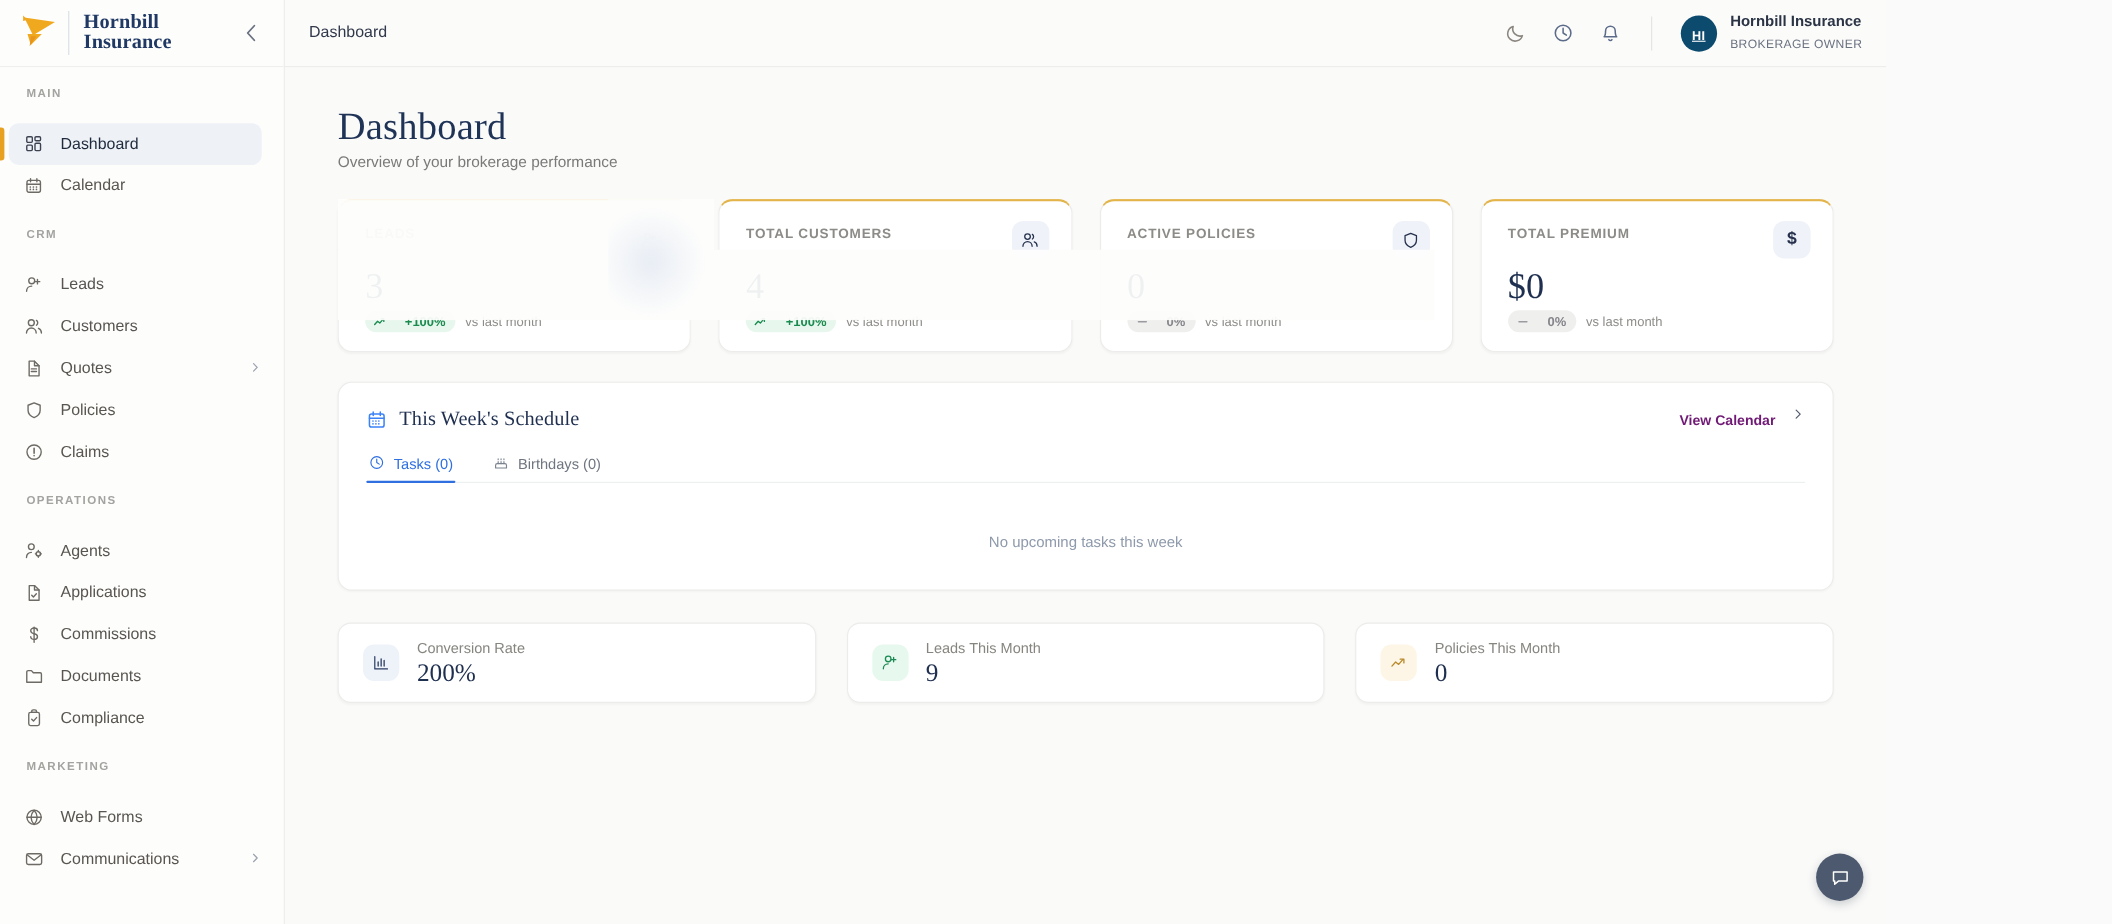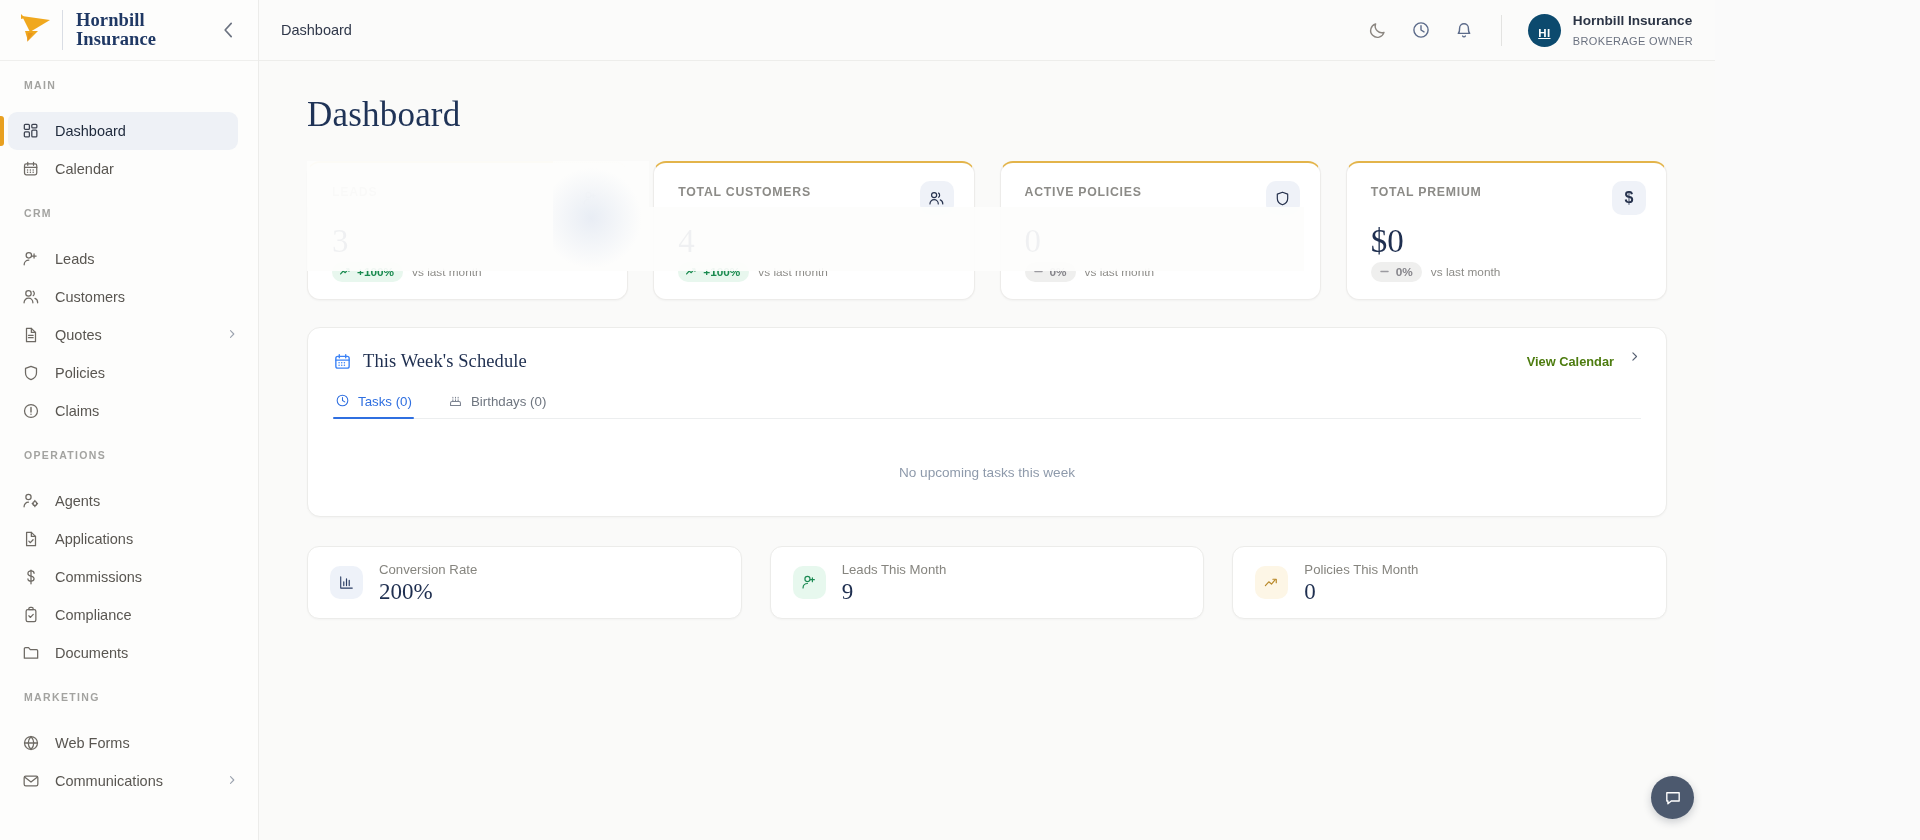--- a/index.html
+++ b/index.html
@@ -113,21 +113,21 @@
     color: #26324d;
   }
   .stat-ico svg { width: 17px; height: 17px; display: block; }
   .stat-ico.dollar { font-family: "Liberation Sans", sans-serif; font-size: 16px; font-weight: 700; }
   .stat-value {
     font-family: "Liberation Serif", serif;
     font-size: 33px; color: #1f2f50; margin-top: 26px; line-height: 1;
   }
   .stat-foot { display: flex; align-items: center; gap: 9px; margin-top: 4px; }
   .trend-pill {
-    display: inline-flex; align-items: flex-start; gap: 5px;
+    display: inline-flex; align-items: flex-end; gap: 16px;
     padding: 3px 9px 3px 7px; border-radius: 11px;
     font-size: 11.8px; font-weight: 700;
   }
   .trend-pill.up { background: #e8f7ee; color: #1a8a4f; }
   .trend-pill.flat { background: #efefee; color: #85848a; }
   .trend-pill svg { width: 13px; height: 13px; display:block; }
   .trend-note { font-size: 11.8px; color: #8d8c88; }
 
   
   .render-veil { position: absolute; background: #fdfdfc; pointer-events: none; }
@@ -146,21 +146,21 @@
   }
   .panel-head { display: flex; align-items: center; }
   .panel-cal-ico { width: 19px; height: 19px; color: #3b82f6; margin-right: 11px; }
   .panel-cal-ico svg { width: 19px; height: 19px; display:block; }
   .panel-title {
     font-family: "Liberation Serif", serif; font-size: 18.5px;
     color: #1f2f50; letter-spacing: .1px;
   }
   .panel-link {
     margin-left: auto; display: flex; align-items: center; gap: 14px;
-    font-size: 12.8px; font-weight: 700; color: #4d7c0f; cursor: pointer;
+    font-size: 12.8px; font-weight: 700; color: #701a75; cursor: pointer;
   }
   .panel-link .chev { color: #555f72; font-size: 14px; margin-top: -7px; }
   .tabs { display: flex; gap: 0px; margin-top: 21px; border-bottom: 1px solid #eceeef; }
   .tab {
     display: flex; align-items: flex-end; gap: 8px;
     padding: 0 18px 9px 2px; font-size: 13.3px;
     color: #6f7680; cursor: pointer; position: relative;
     margin-right: 16px;
   }
   .tab svg { width: 15px; height: 15px; display:block; margin-bottom: 1px; }
@@ -335,34 +335,34 @@
               <svg viewBox="0 0 20 20" width="18" height="18" fill="none" stroke="#6e6a64" stroke-width="1.4" stroke-linecap="round" stroke-linejoin="round" aria-hidden="true">
                 <path d="M10 2.4v15.2"></path>
                 <path d="M13.4 5.9c0-1.7-1.5-2.6-3.4-2.6S6.6 4.2 6.6 6s1.5 2.6 3.4 3 3.4 1.2 3.4 3-1.5 2.7-3.4 2.7-3.4-.9-3.4-2.6"></path>
               </svg>
             </span>
             <span>Commissions</span>
           </div>
           <div class="sb-item">
             <span class="ico">
               <svg viewBox="0 0 20 20" width="18" height="18" fill="none" stroke="#6e6a64" stroke-width="1.4" stroke-linecap="round" stroke-linejoin="round" aria-hidden="true">
+                <path d="M2.6 15.8V5.4c0-.7.6-1.3 1.3-1.3h3.4l1.9 2.1h6.9c.7 0 1.3.6 1.3 1.3v8.3z"></path>
+              </svg>
+            </span>
+            <span>Documents</span>
+          </div>
+          <div class="sb-item">
+            <span class="ico">
+              <svg viewBox="0 0 20 20" width="18" height="18" fill="none" stroke="#6e6a64" stroke-width="1.4" stroke-linecap="round" stroke-linejoin="round" aria-hidden="true">
                 <rect x="4.6" y="4" width="10.8" height="13.4" rx="1.8"></rect>
                 <path d="M7.6 4V3a1.5 1.5 0 0 1 1.5-1.5h1.8A1.5 1.5 0 0 1 12.4 3v1z"></path>
                 <path d="M7.6 10.9l1.8 1.8 3.1-3.4"></path>
               </svg>
             </span>
             <span>Compliance</span>
-          </div>
-          <div class="sb-item">
-            <span class="ico">
-              <svg viewBox="0 0 20 20" width="18" height="18" fill="none" stroke="#6e6a64" stroke-width="1.4" stroke-linecap="round" stroke-linejoin="round" aria-hidden="true">
-                <path d="M2.6 15.8V5.4c0-.7.6-1.3 1.3-1.3h3.4l1.9 2.1h6.9c.7 0 1.3.6 1.3 1.3v8.3z"></path>
-              </svg>
-            </span>
-            <span>Documents</span>
           </div>
         </div>
         <div class="sb-group">
           <div class="sb-group-label">MARKETING</div>
           <div class="sb-item">
             <span class="ico">
               <svg viewBox="0 0 20 20" width="18" height="18" fill="none" stroke="#6e6a64" stroke-width="1.4" stroke-linecap="round" stroke-linejoin="round" aria-hidden="true">
                 <circle cx="10" cy="10" r="7.2"></circle>
                 <path d="M2.8 10h14.4"></path>
                 <path d="M10 2.8c2 2.2 3.1 4.7 3.1 7.2s-1.1 5-3.1 7.2c-2-2.2-3.1-4.7-3.1-7.2s1.1-5 3.1-7.2z"></path>
@@ -414,20 +414,21 @@
           <span class="user-meta">
             <span class="user-name">Hornbill Insurance</span><br>
             <span class="user-role">BROKERAGE OWNER</span>
           </span>
         </div>
       </div>
     </header>
 
     <div class="content">
       <h1 class="page-title">Dashboard</h1>
+      <div class="page-sub">Overview of your brokerage performance</div>
 
       <div class="stat-row" id="stat-row" style="position: relative;">
           <div class="stat-card">
             <span class="stat-ico">
               <svg viewBox="0 0 20 20" width="17" height="17" fill="none" stroke="#26324d" stroke-width="1.4" stroke-linecap="round" stroke-linejoin="round" aria-hidden="true">
                 <circle cx="7.6" cy="5.9" r="3"></circle>
                 <path d="M2.4 16.4c0-3.1 2.3-5.2 5.2-5.2"></path>
                 <path d="M13.4 4.4v4.6M11.1 6.7h4.6"></path>
               </svg>
             </span>

